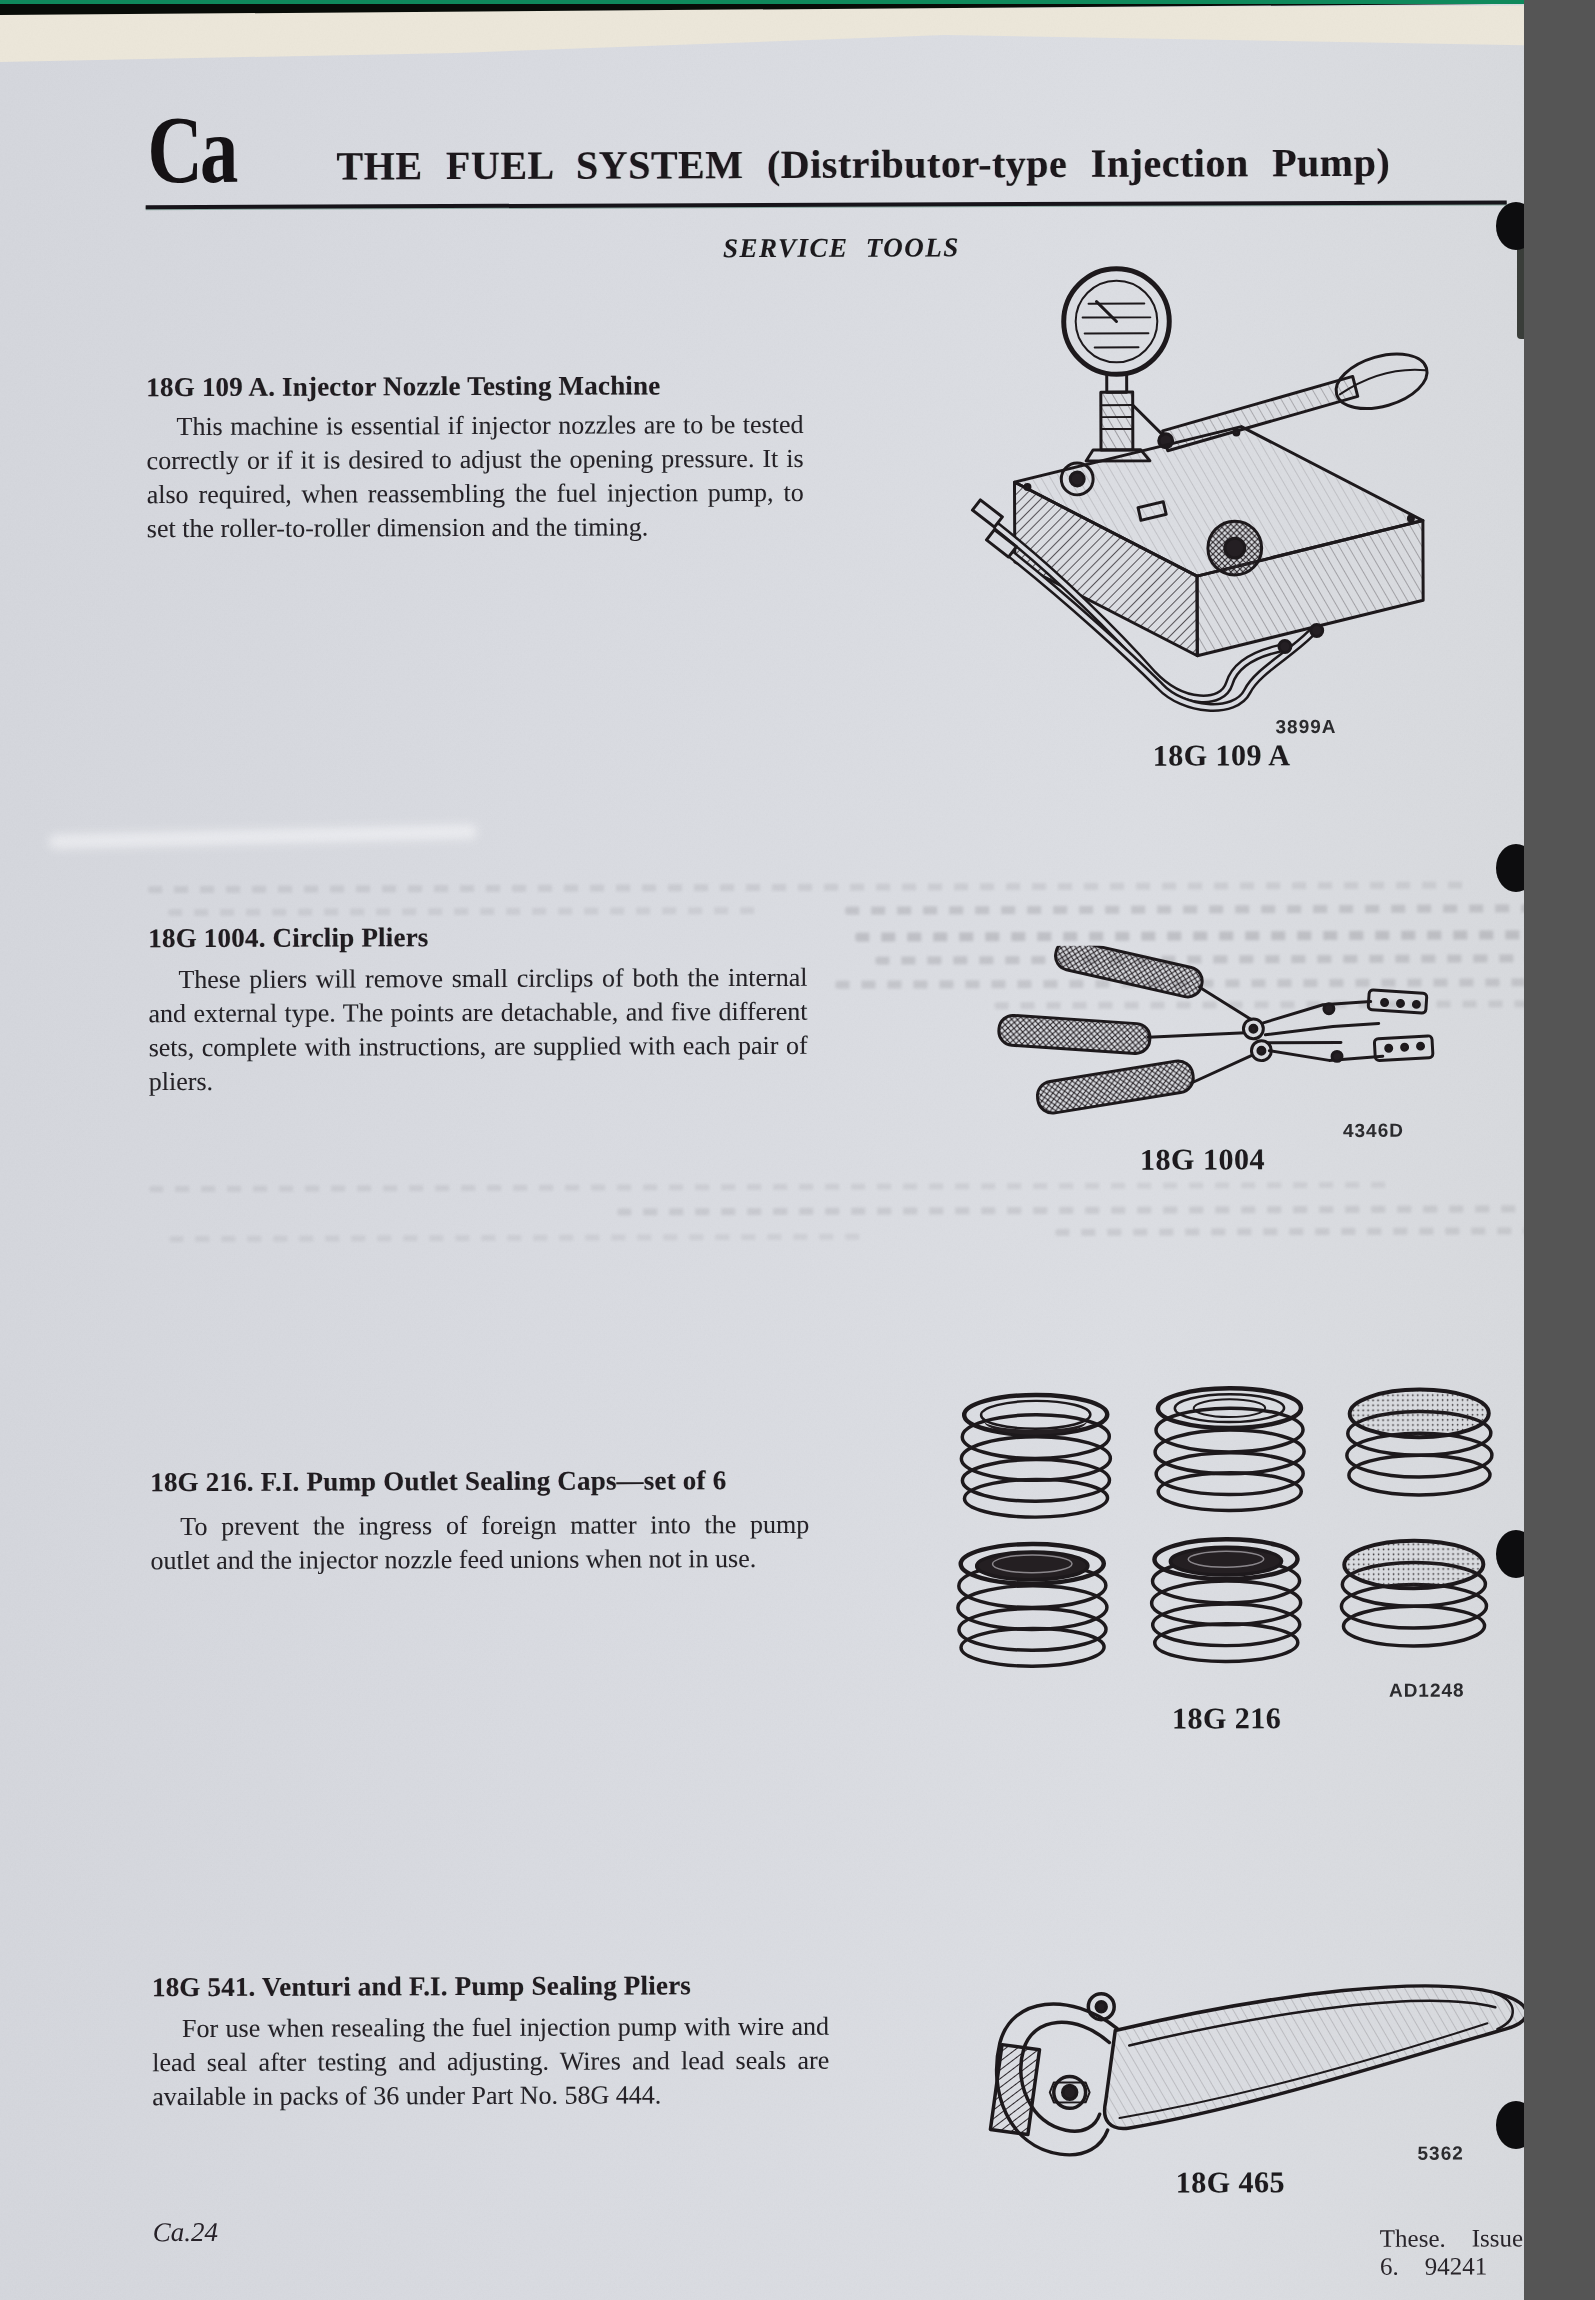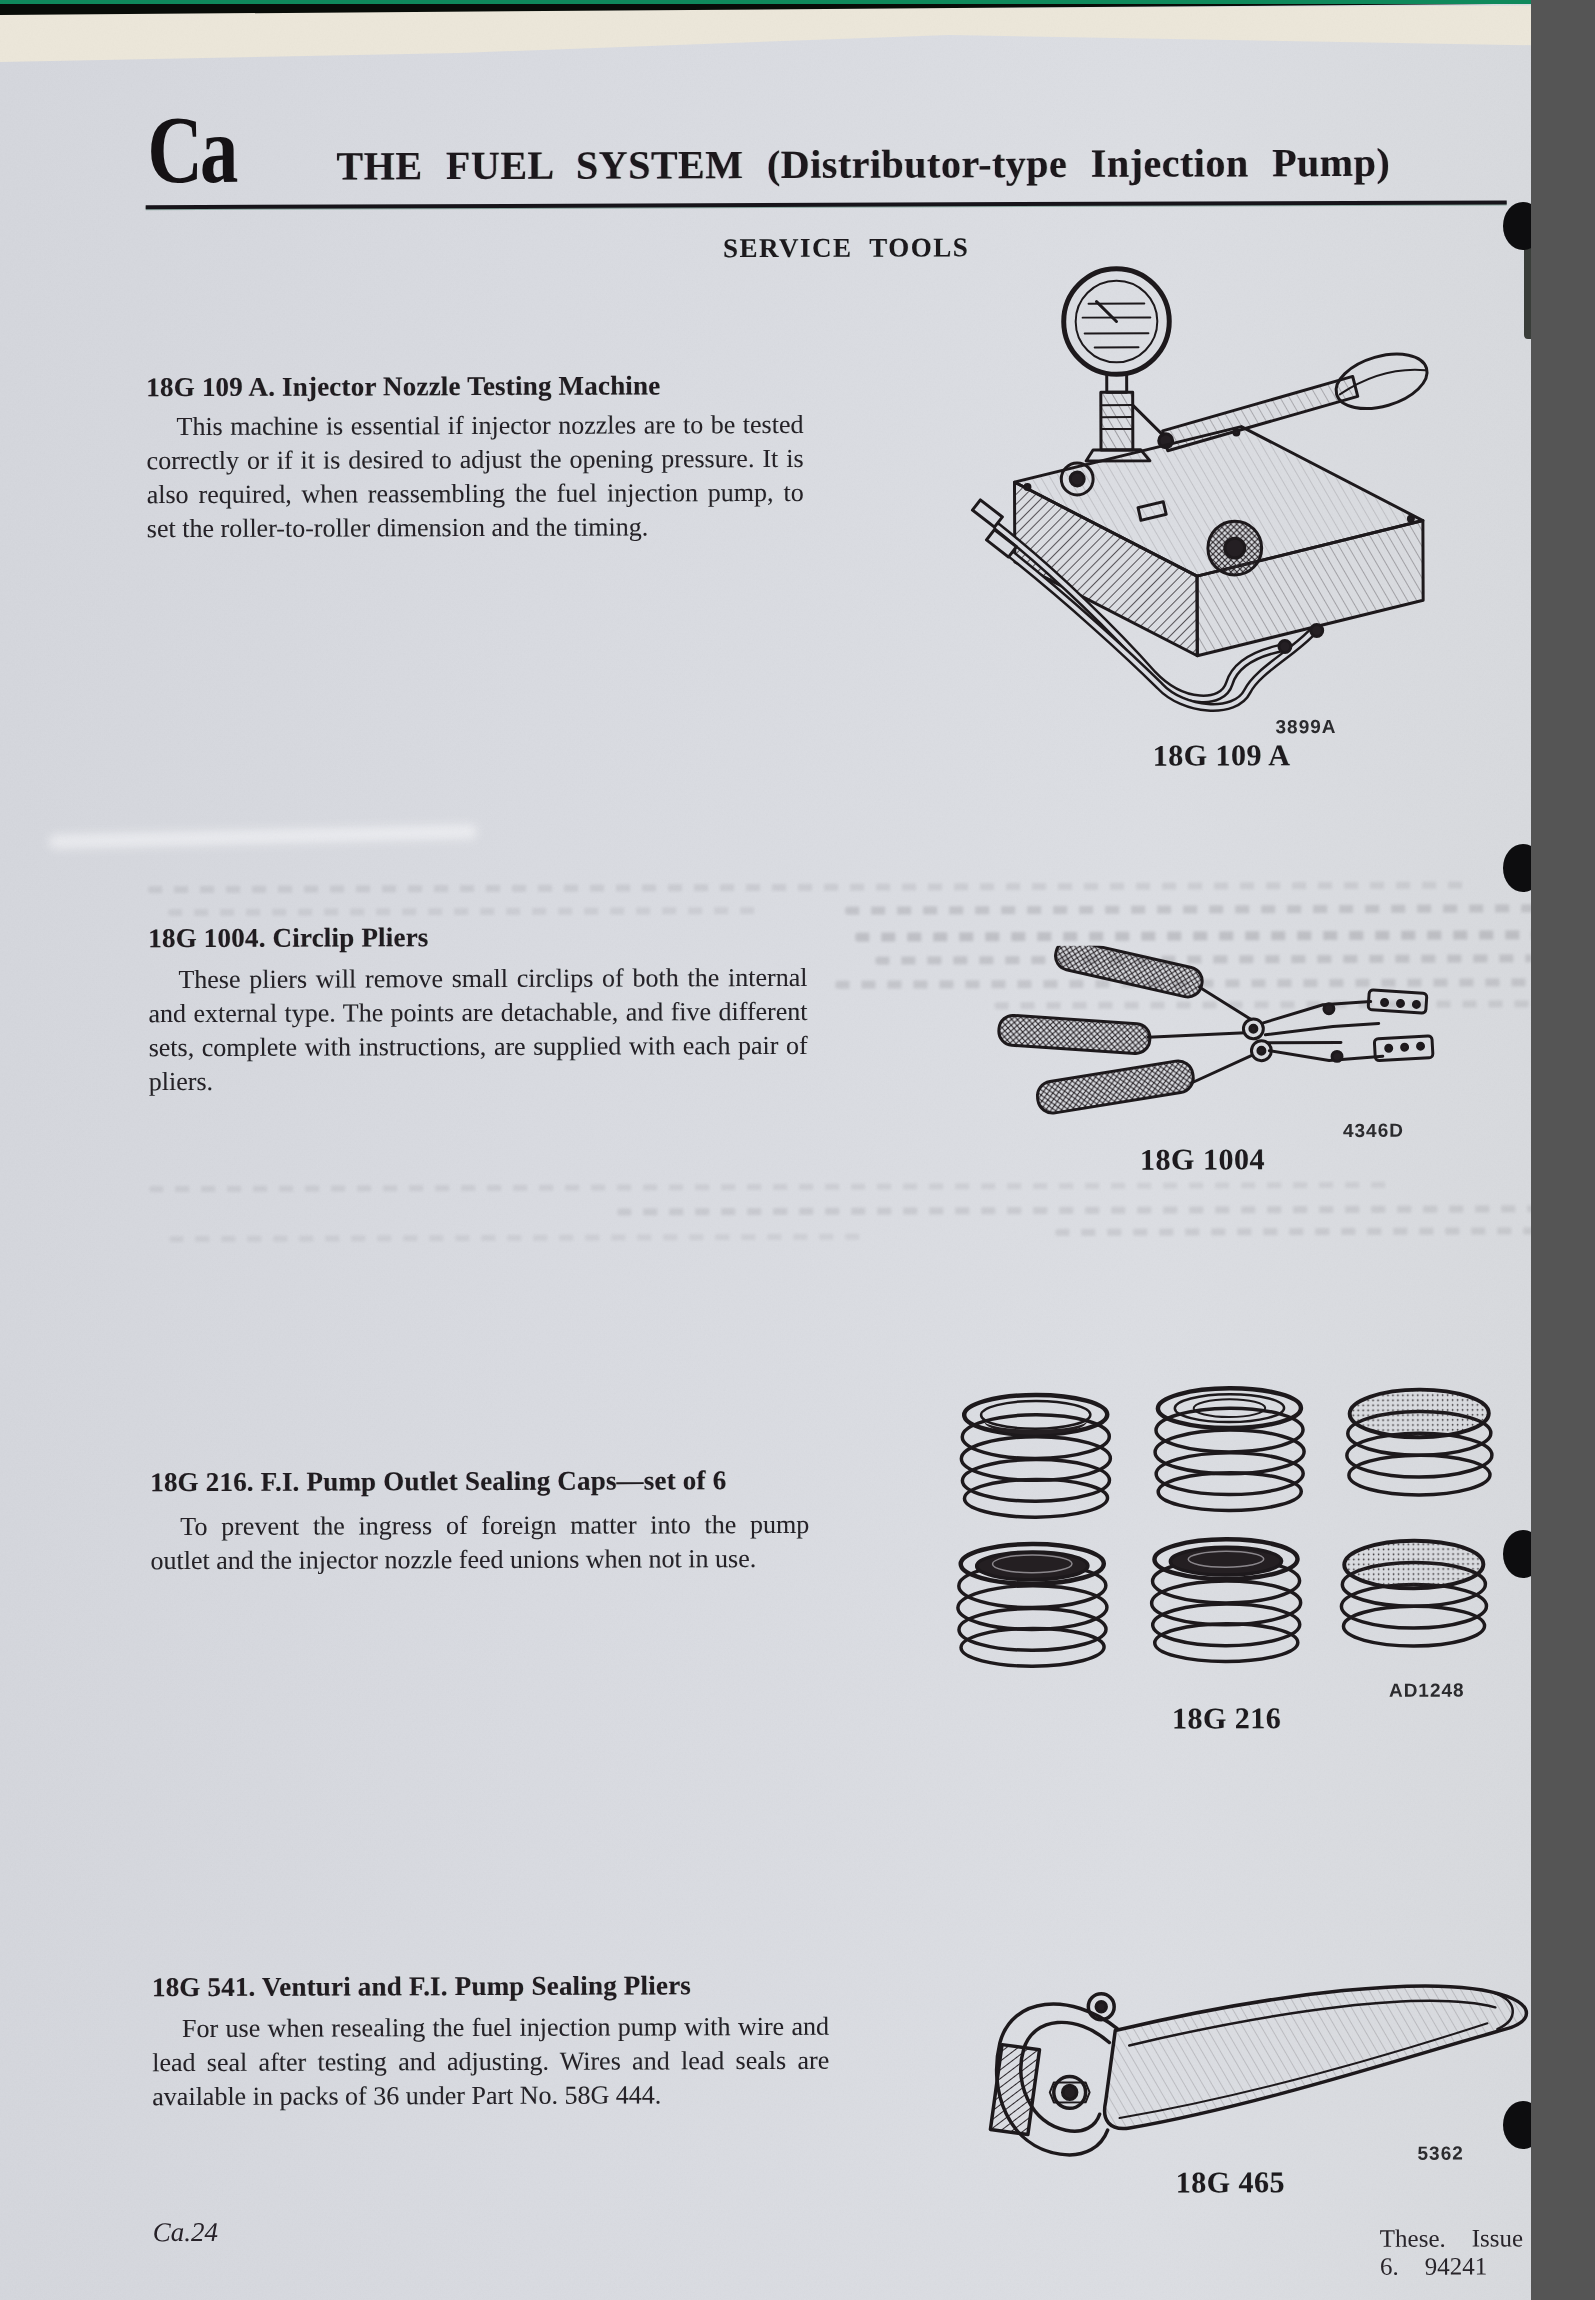--- a/index.html
+++ b/index.html
@@ -1,38 +1,38 @@
 <!DOCTYPE html>
 <html><head>
 <meta charset="utf-8">
 <style>
   html,body{margin:0;padding:0;background:#555;}
   .page{
     position:relative;width:1524px;height:2300px;overflow:hidden;
     background:linear-gradient(90deg,#d5d7dd 0%,#d9dbe1 35%,#dcdee3 75%,#d8dade 100%);
-    font-family:"Liberation Serif", serif;color:#221e22;padding-left:7px;
+    font-family:"Liberation Serif", serif;color:#221e22;
   }
   .content{position:absolute;inset:0;transform:rotate(-0.2deg);}
   .abs{position:absolute;}
   
   .top-teal{position:absolute;top:0;left:0;width:100%;height:4px;background:#0f8a5c;z-index:6;}
   .top-band{position:absolute;top:0;left:0;width:100%;height:15px;background:#080c08;
     clip-path:polygon(0 0,100% 0,100% 25%,0 100%);z-index:5;}
   .cream{position:absolute;top:3px;left:0;width:100%;height:64px;background:#ece7da;
     clip-path:polygon(0 14%,100% 4%,100% 66%,62% 50%,30% 78%,0 92%);z-index:1;}
   .blob{position:absolute;right:-12px;width:40px;height:48px;background:#0d0d0f;border-radius:50%;z-index:4;}
   .edge-sliver{position:absolute;right:0;width:7px;background:#11150f;opacity:.8;z-index:3;border-radius:4px 0 0 4px;}
   
   .tab{font-weight:700;font-size:96px;letter-spacing:-4px;transform:scaleX(.8);transform-origin:left bottom;
     color:#15121500;color:#151215;line-height:1;}
   .title{font-weight:700;font-size:40px;word-spacing:13px;letter-spacing:0.5px;color:#1c181c;
     text-shadow:0.7px 0 0 rgba(0,110,70,.22),-0.7px 0 0 rgba(160,0,60,.18);}
   .rule{height:4px;background:#17141a;box-shadow:0 1px 0 rgba(0,80,50,.35);}
   .subtitle{font-weight:700;font-size:27px;word-spacing:9px;letter-spacing:1.5px;color:#1d191d;
-    text-shadow:0.6px 0 0 rgba(0,110,70,.2);}
+    text-shadow:0.6px 0 0 rgba(0,110,70,.2);font-style:italic;}
   
   .tool-heading{font-weight:700;font-size:27px;color:#201c20;letter-spacing:0.2px;
     text-shadow:0.5px 0 0 rgba(0,100,60,.22),-0.5px 0 0 rgba(150,0,60,.15);}
   .tool-body{font-size:26px;line-height:34px;text-align:justify;text-indent:30px;color:#262127;
     text-shadow:0.4px 0 0 rgba(0,90,60,.18);}
   .fig-code{font-family:Liberation Sans, sans-serif;font-weight:700;font-size:19px;letter-spacing:1px;color:#2b2b2e;}
   .fig-caption{font-weight:700;font-size:30px;color:#1e1a1e;letter-spacing:0.5px;
     text-shadow:0.5px 0 0 rgba(0,100,60,.2);text-align:right;}
   
   .pageno{font-style:italic;font-size:27px;color:#262128;}

